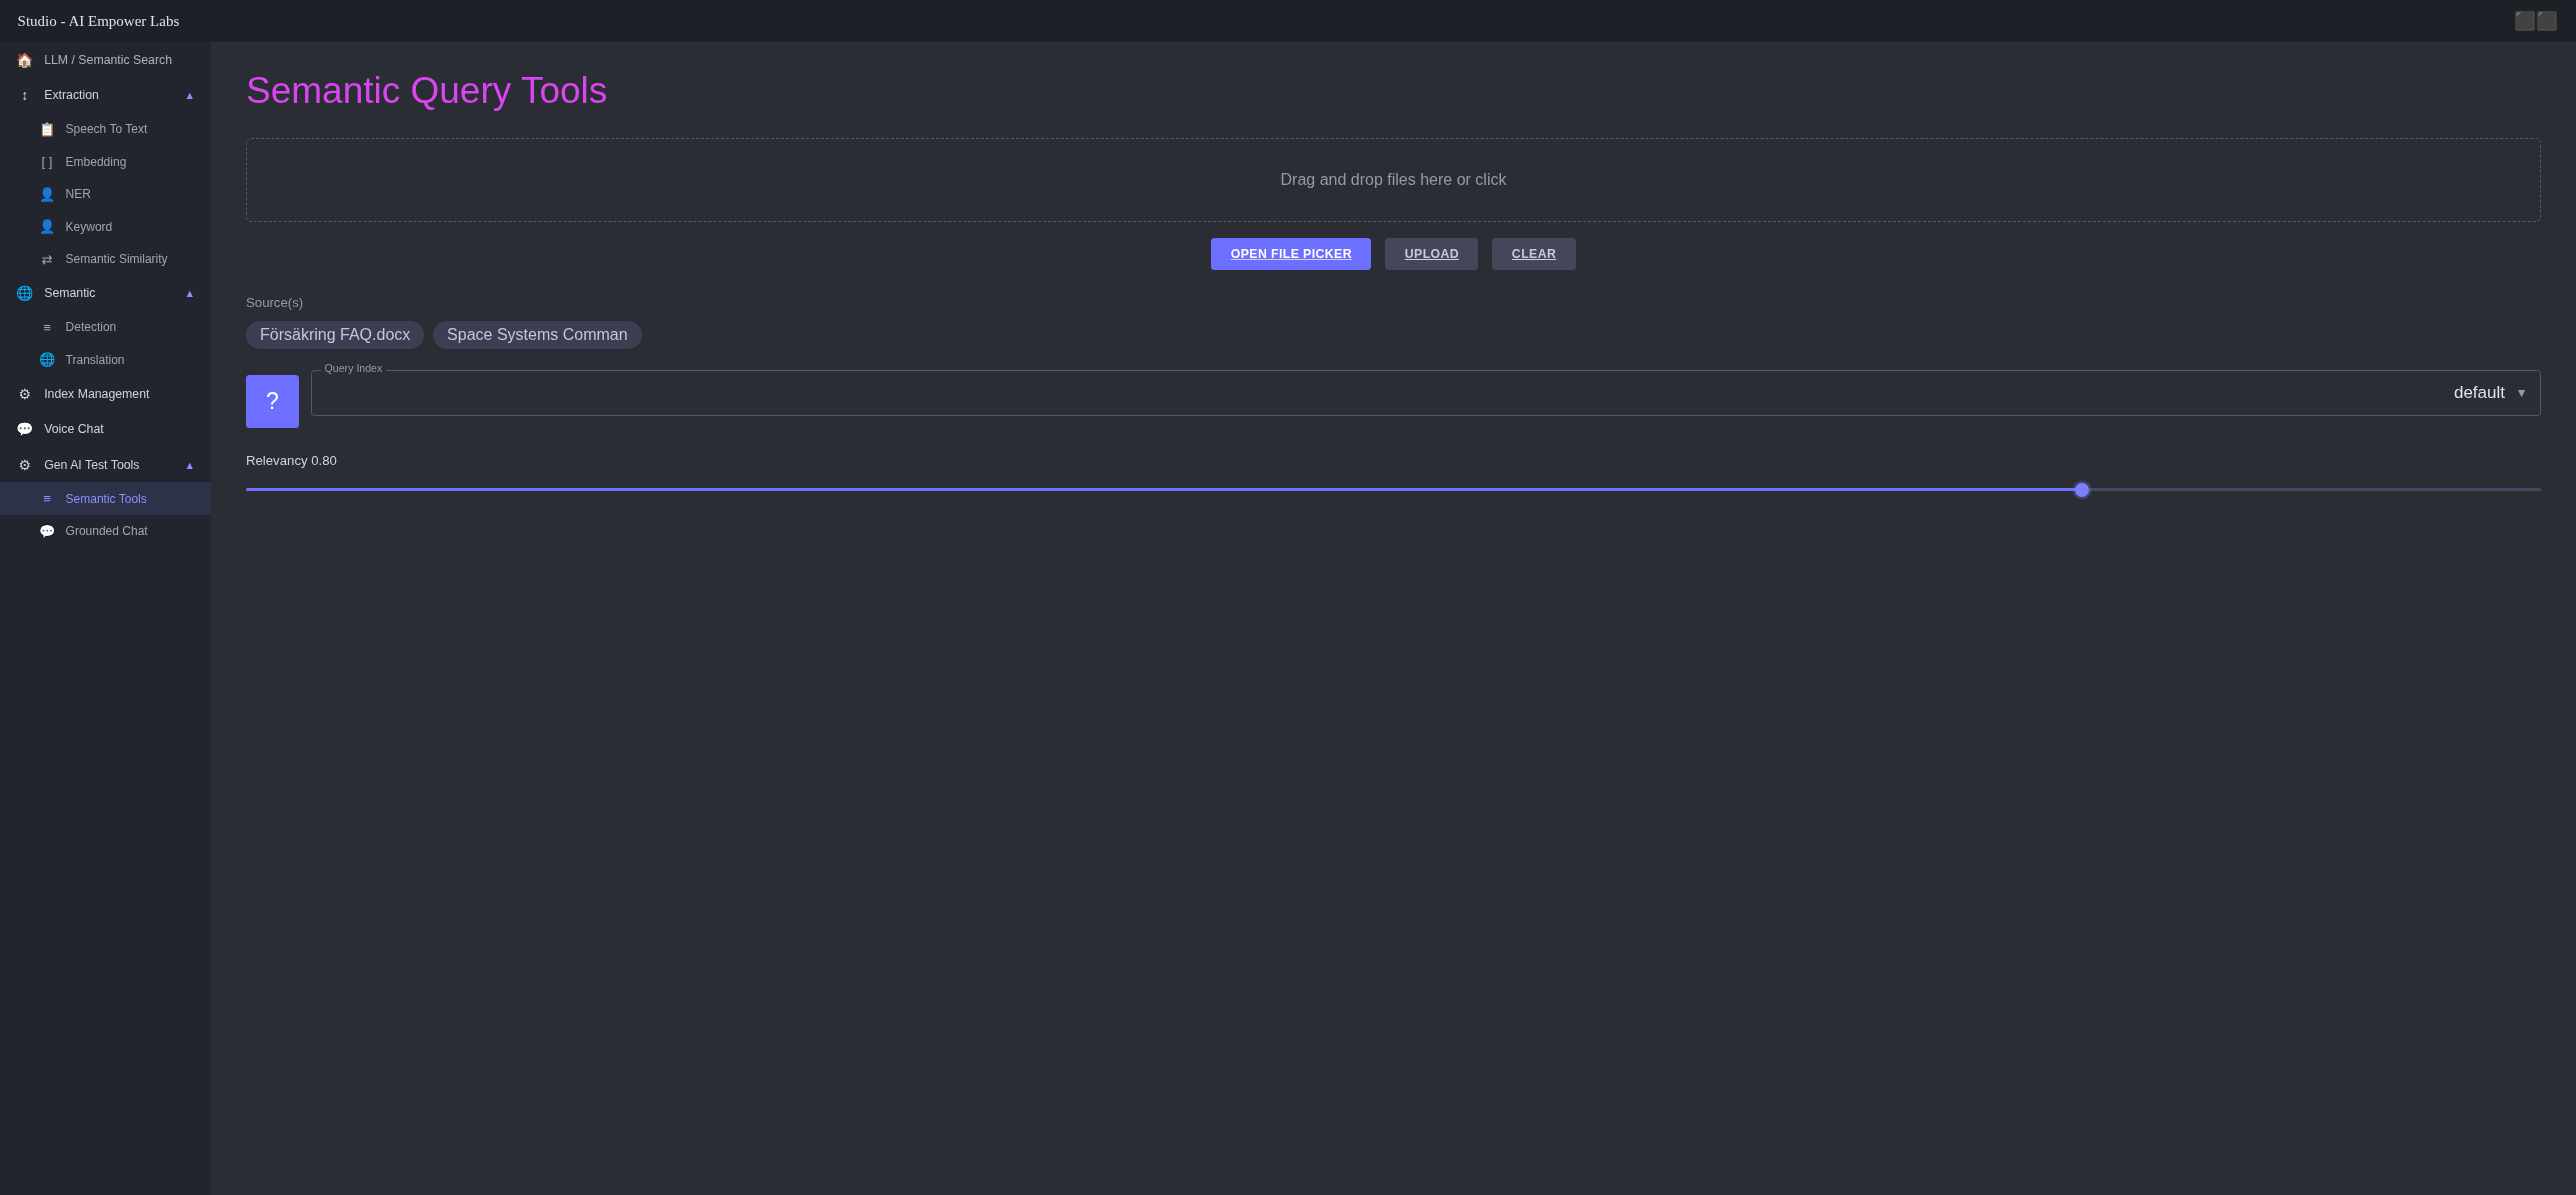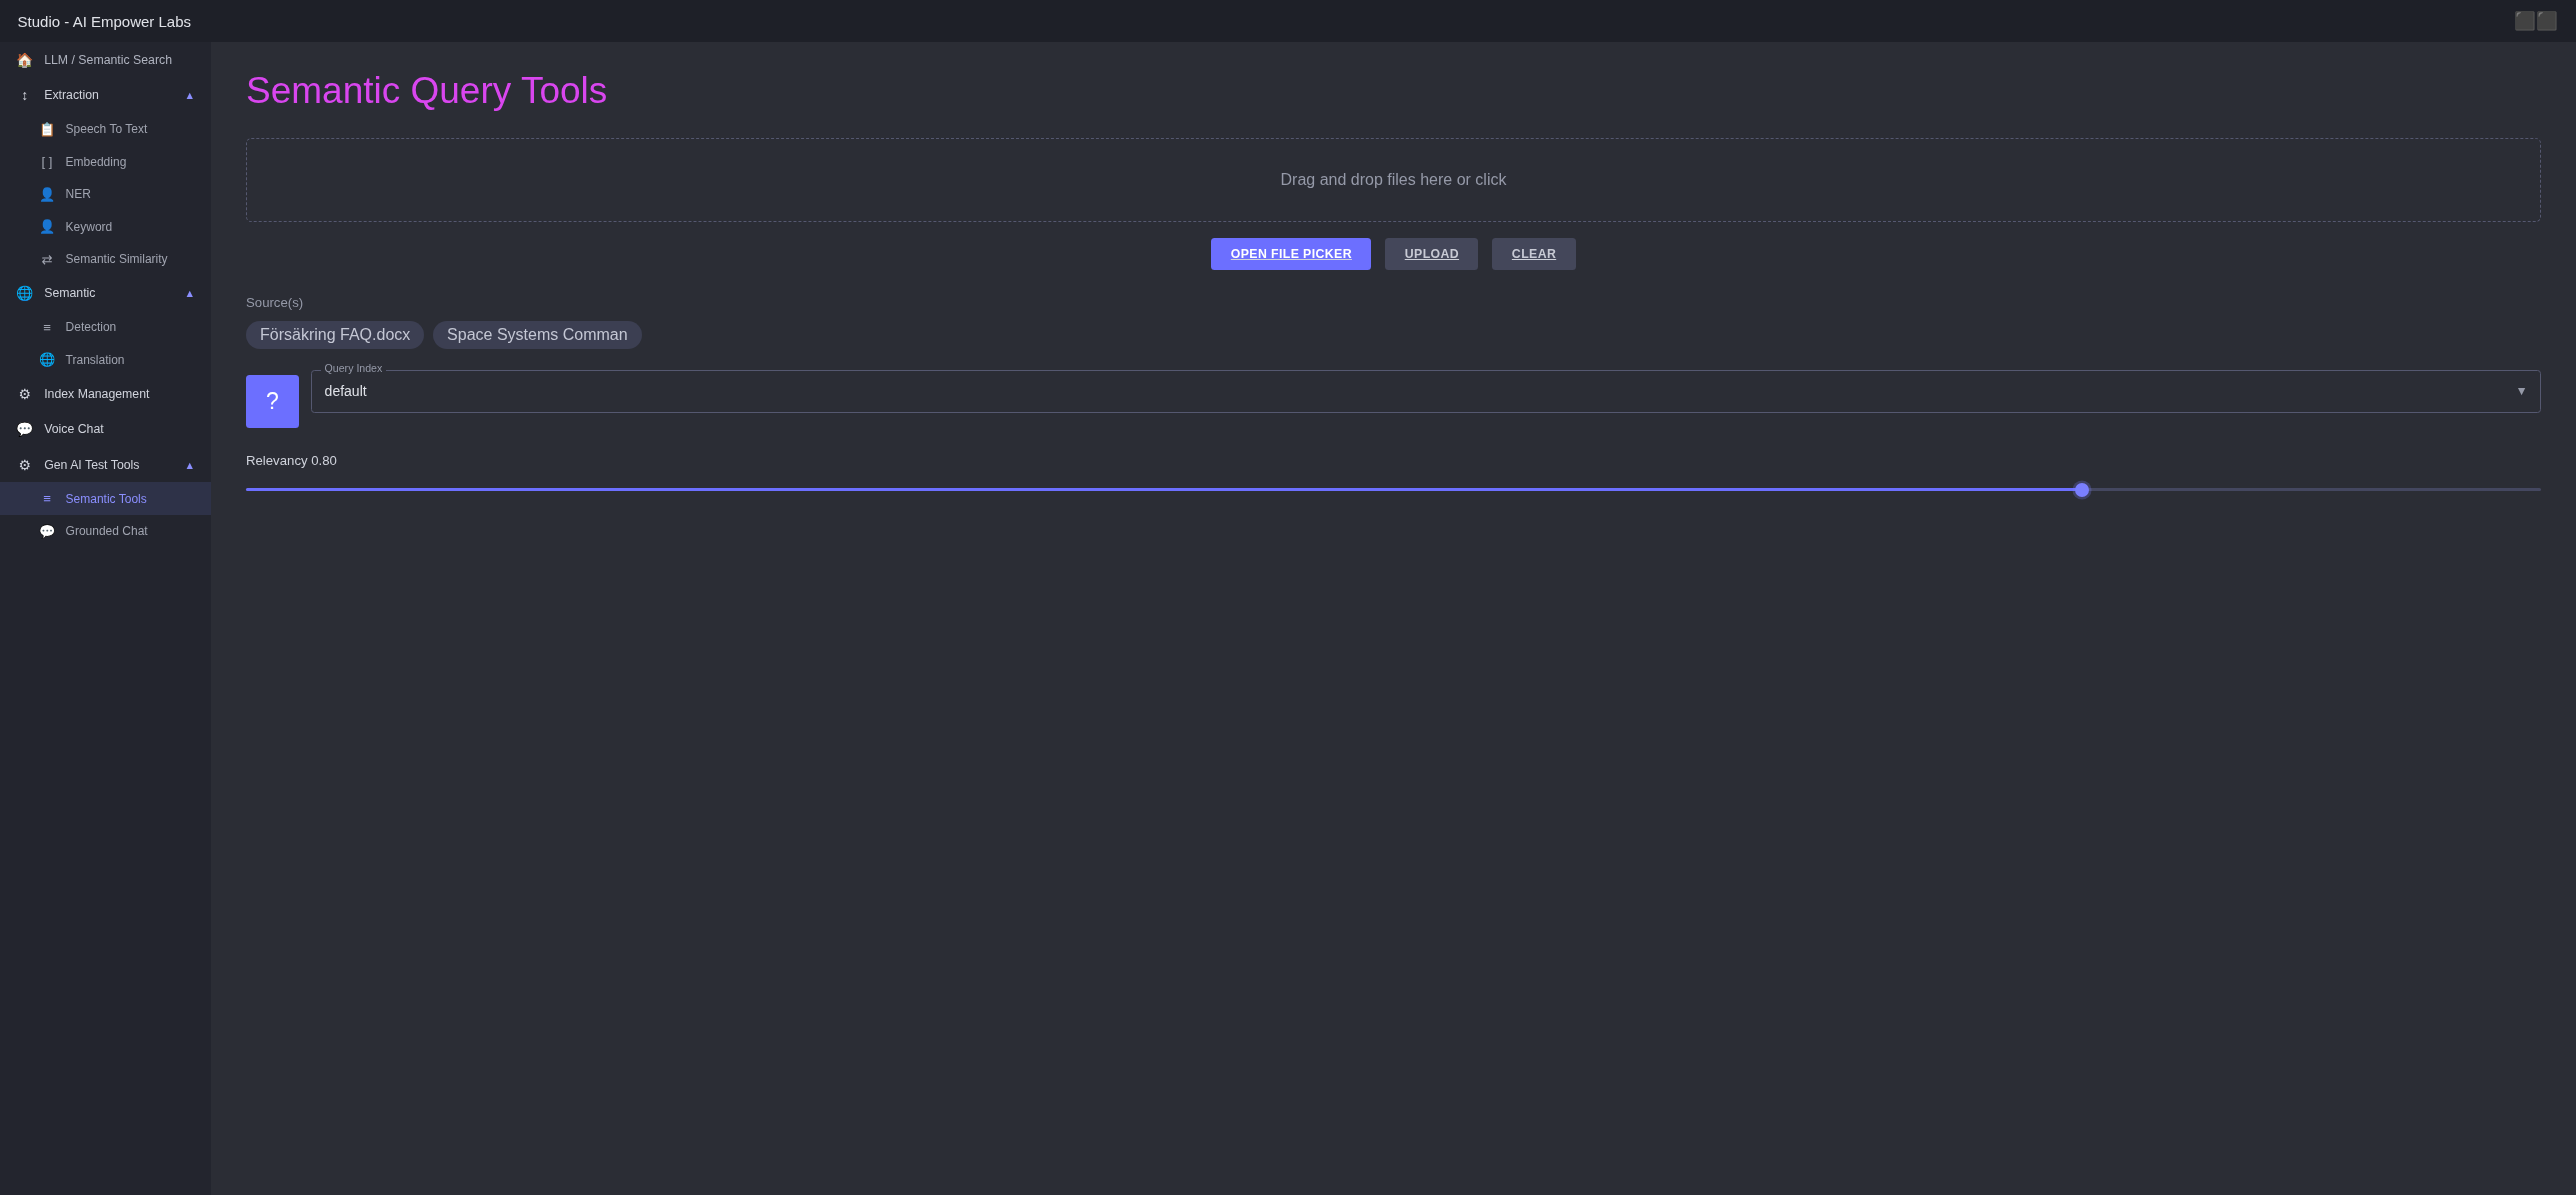--- a/index.html
+++ b/index.html
@@ -15,20 +15,21 @@
 
     
     .topbar {
       background: #1e2028;
       height: 42px;
       display: flex;
       align-items: center;
       justify-content: space-between;
       padding: 0 17.6px;
       flex-shrink: 0;
+      font-family: Liberation Serif, serif;
     }
     .topbar-title {
       color: #e0e2e8;
       font-size: 15px;
       font-weight: 500;
     }
     .topbar-icon {
       color: #aaa;
       font-size: 17.6px;
     }
@@ -269,25 +270,26 @@
       color: #9599a8;
       background: #2b2d35;
       padding: 0 3.5px;
     }
     .query-index-select {
       width: 100%;
       background: transparent;
       border: none;
       outline: none;
       color: #e0e2e8;
-      font-size: 14px;
+      font-size: 17px;
       padding: 12.3px 35px 12.3px 12.3px;
       appearance: none;
       cursor: pointer;
       font-family: inherit;
+      text-align: right;
     }
     .query-index-select option { background: #2b2d35; }
     .select-arrow {
       position: absolute;
       right: 12.3px;
       top: 50%;
       transform: translateY(-50%);
       color: #9599a8;
       pointer-events: none;
       font-size: 12.3px;

